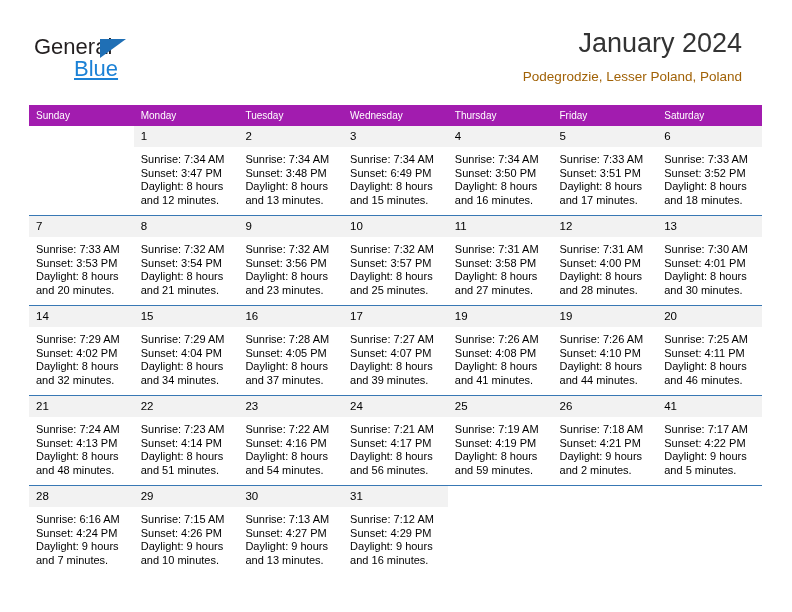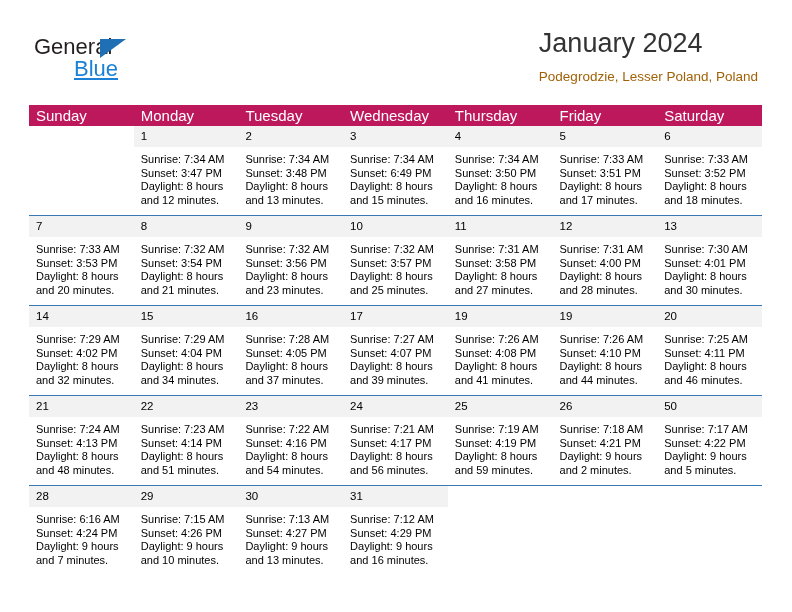--- a/index.html
+++ b/index.html
@@ -62,22 +62,23 @@
     top: 22px;
     font-size: 22px;
     color: #1b81d6;
     line-height: 26px;
     font-family: "Liberation Sans", sans-serif;
     text-decoration: underline;
   }
 
   .title-block {
     position: absolute;
-    right: 0;
+    right: 16px;
     top: 0;
+    text-align: right;
   }
   .cal-title {
     font-size: 27px;
     color: #333333;
     line-height: 34px;
     white-space: nowrap;
   }
   .cal-subtitle {
     font-size: 13.5px;
     color: #a16207;
@@ -89,24 +90,24 @@
   
   .calendar {
     position: absolute;
     left: 29px;
     top: 105px;
     width: 733px;
     border-collapse: collapse;
     table-layout: fixed;
   }
   .calendar th {
-    background: #be185d;
+    background: #a21caf;
     color: #ffffff;
     font-weight: normal;
-    font-size: 15px;
+    font-size: 10px;
     text-align: left;
     padding: 4px 0 4px 7px;
     height: 13px;
     line-height: 13px;
     border: none;
   }
   .calendar td {
     vertical-align: top;
     padding: 0;
     border-top: 1px solid #3878b4;
@@ -412,21 +413,21 @@
         <td>
           <span class="daynum">26</span>
           <div class="details">
             <div>Sunrise: 7:18 AM</div>
             <div>Sunset: 4:21 PM</div>
             <div>Daylight: 9 hours</div>
             <div>and 2 minutes.</div>
           </div>
         </td>
         <td>
-          <span class="daynum">50</span>
+          <span class="daynum">41</span>
           <div class="details">
             <div>Sunrise: 7:17 AM</div>
             <div>Sunset: 4:22 PM</div>
             <div>Daylight: 9 hours</div>
             <div>and 5 minutes.</div>
           </div>
         </td>
       </tr>
 
       <tr class="week-row">

